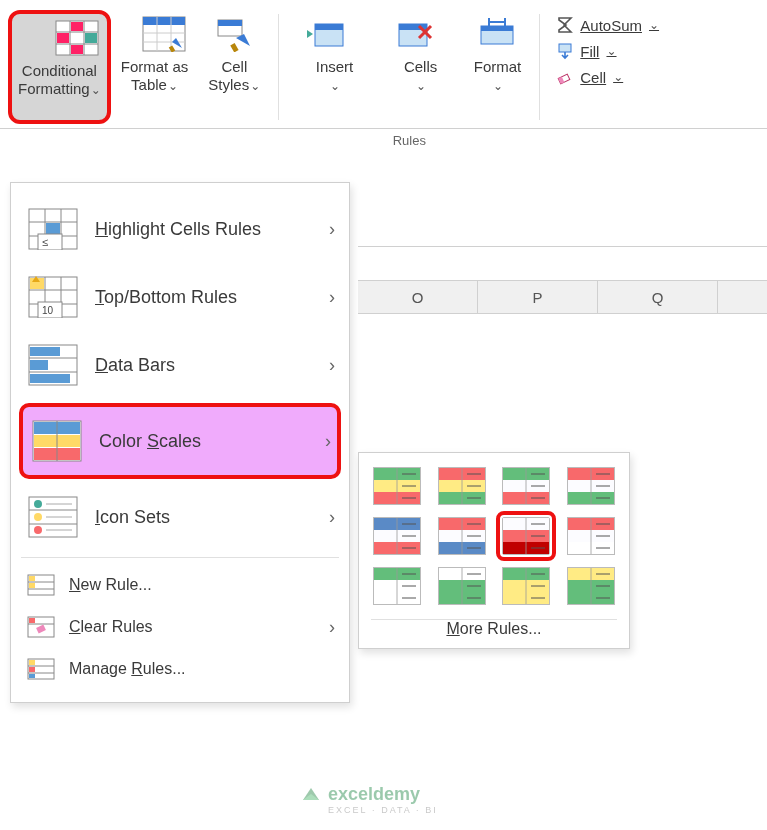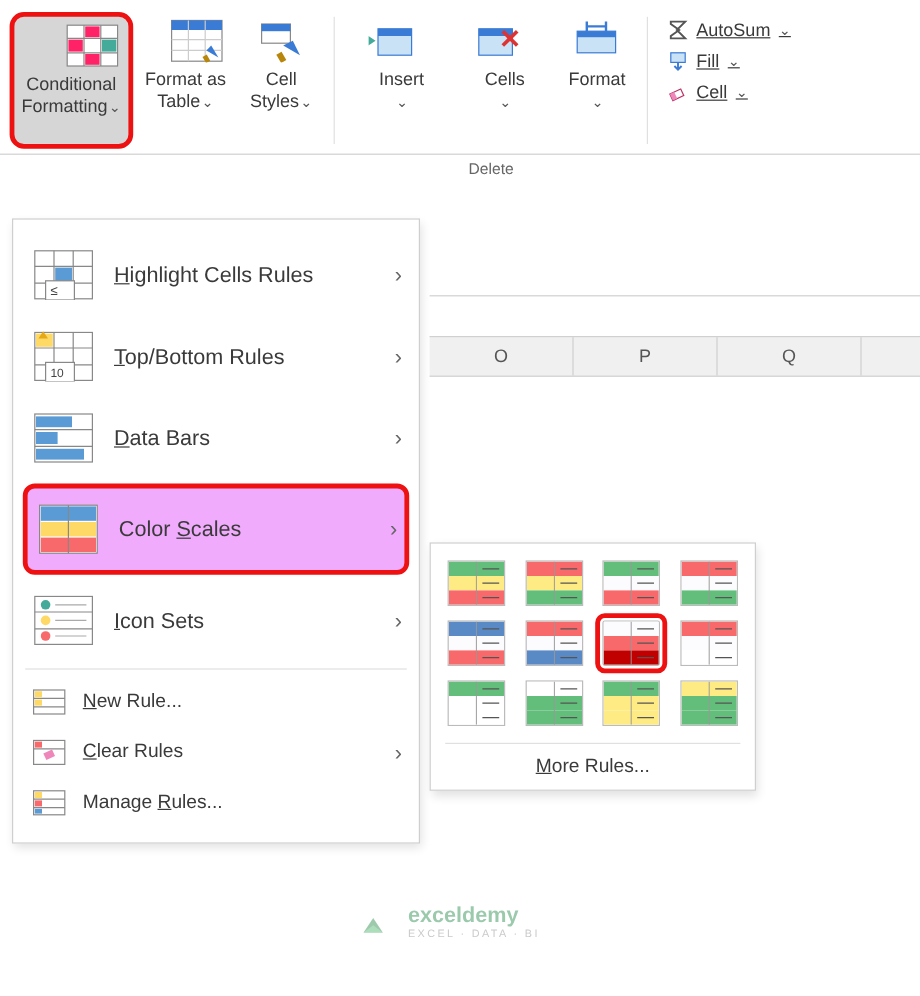--- a/index.html
+++ b/index.html
@@ -33,29 +33,29 @@
 .dd-small { display: flex; align-items: center; padding: 8px 14px; font-size: 16px; color: #3a3a3a; }
 .dd-small .sm-ico { width: 32px; height: 26px; display: flex; align-items: center; justify-content: center; margin-right: 12px; }
 .dd-small .dd-arr { margin-left: auto; font-size: 18px; color: #666; }
 .ul { text-decoration: underline; }
 
 
 .sub-menu { position: absolute; left: 358px; top: 452px; width: 272px; background: #fff; border: 1px solid #cfcfcf; box-shadow: 2px 4px 8px rgba(0,0,0,0.12); padding: 14px 12px 10px 12px; }
 .sub-grid { display: grid; grid-template-columns: repeat(4, 1fr); gap: 12px 12px; justify-items: center; }
 .scale-sw { width: 48px; height: 38px; border: 1px solid #bbb; position: relative; }
 .scale-sw.hl { outline: 4px solid #e11; outline-offset: 2px; border-radius: 2px; }
-.sub-more { text-align: center; font-size: 16px; color: #3a3a3a; margin-top: 14px; padding-top: 10px; border-top: 1px solid #e0e0e0; }
+.sub-more { text-align: center; font-size: 16px; color: #3a3a3a; margin-top: 14px; border-top: 1px solid #e0e0e0; }
 
 
 .colhdr { position: absolute; left: 358px; top: 280px; right: 0; height: 34px; display: flex; border-top: 1px solid #d0d0d0; border-bottom: 1px solid #d0d0d0; background: #f0f0f0; }
 .colhdr div { flex: 0 0 120px; border-right: 1px solid #d0d0d0; display: flex; align-items: center; justify-content: center; font-size: 15px; color: #555; }
 .formula-edge { position: absolute; left: 358px; top: 246px; right: 0; height: 34px; border-top: 1px solid #d0d0d0; }
 
 
-.wm { position: absolute; left: 300px; top: 752px; display: flex; align-items: flex-end; gap: 18px; opacity: 0.45; font-size: 14px; color: #2a5; }
+.wm { position: absolute; left: 300px; top: 784px; display: flex; align-items: flex-start; gap: 6px; opacity: 0.45; font-size: 14px; color: #2a5; }
 .wm .t1 { font-weight: 700; font-size: 18px; color: #238a4a; }
 .wm .t2 { font-size: 9px; letter-spacing: 2px; color: #888; display: block; }
 
 svg { display: block; }
 </style>
 </head>
 <body>
 
 <div class="ribbon">
 
@@ -137,21 +137,21 @@
           <svg width="44" height="36" viewBox="0 0 44 36">
             <rect x="6" y="10" width="32" height="18" fill="#c9e2f5" stroke="#3a7bd5"></rect>
             <rect x="6" y="10" width="32" height="5" fill="#3a7bd5"></rect>
             <path d="M14 6 L30 6" stroke="#3a7bd5" stroke-width="2"></path>
               <path d="M14 2 L14 10 M30 2 L30 10" stroke="#3a7bd5" stroke-width="2"></path>
           </svg>
         </span>
         <span class="lbl"><span>Format</span><br><span class="chev">⌄</span></span>
       </div>
     </div>
-    <div class="group-label">Delete</div>
+    <div class="group-label">Rules</div>
   </div>
 
   <div class="ribbon-sep"></div>
 
   <div class="ed-col">
     <div class="ed-item">
       <span class="ed-ico">
           <svg width="18" height="18" viewBox="0 0 18 18">
             <path d="M3 2 H15 L8 9 L15 16 H3 V14 L10 9 L3 4 Z" fill="none" stroke="#555" stroke-width="1.6"></path>
           </svg>

